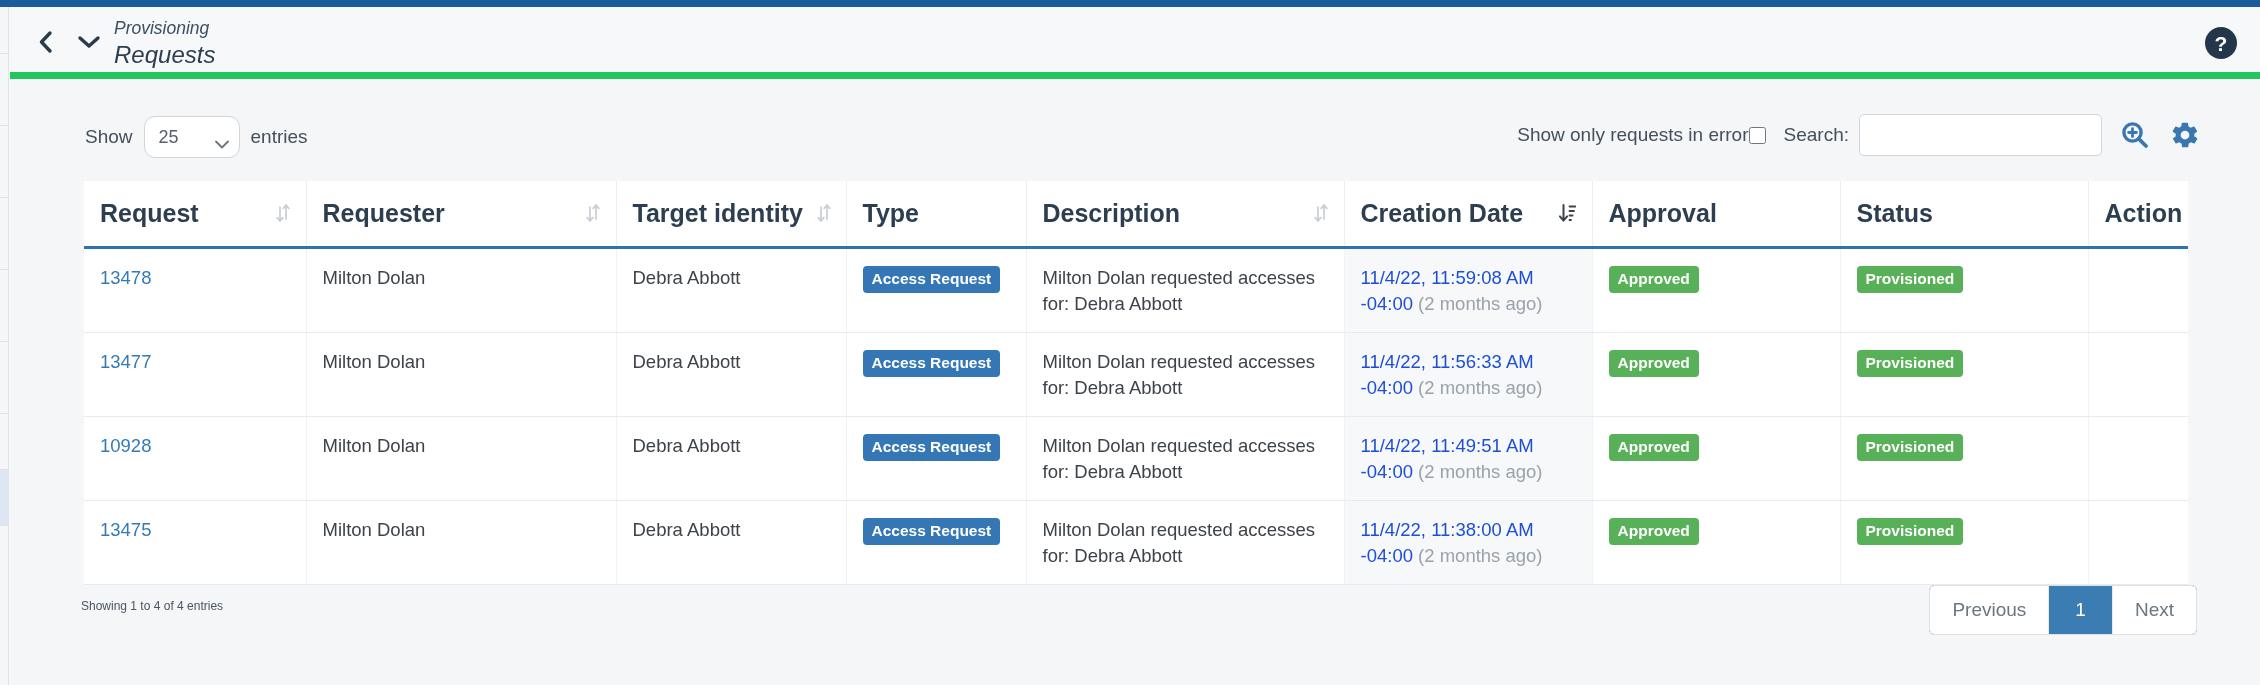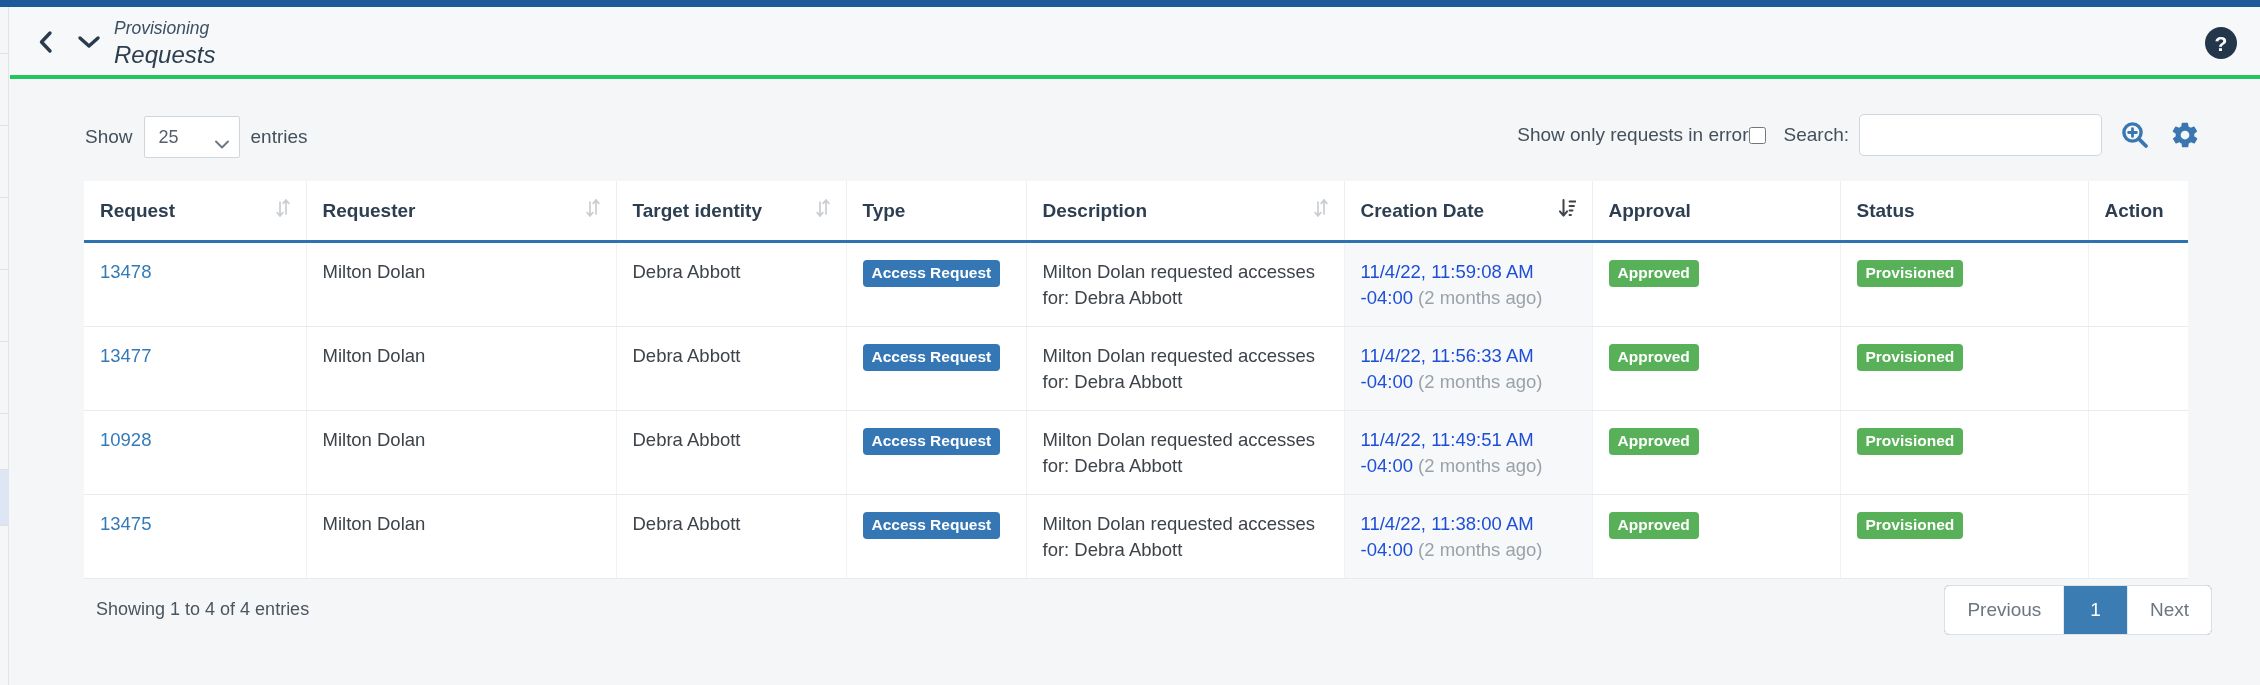--- a/index.html
+++ b/index.html
@@ -35,21 +35,21 @@
     background: #dde6f2;
     border-top: 1px solid #dfe3e6;
     border-bottom: 1px solid #dfe3e6;
   }
 
   
   .header {
     position: absolute; top: 7px; left: 10px;
     width: 2250px; height: 72px;
     background: #f6f8f9;
-    border-bottom: 4px solid #22c55e;
+    border-bottom: 7px solid #22c55e;
   }
   .nav-arrows {
     position: absolute; left: 22px; top: 18px;
     display: flex; align-items: center; gap: 18px;
   }
   .nav-ico {
     width: 26px; height: 34px;
     display: flex; align-items: center; justify-content: center;
     color: #2b3b4e;
     cursor: pointer;
@@ -88,21 +88,21 @@
   }
   .select-wrap { position: relative; }
   select.length-select {
     appearance: none; -webkit-appearance: none;
     width: 96px; height: 42px;
     padding: 0 30px 0 14px;
     font-size: 18px; color: #55606b;
     font-family: "Liberation Sans", sans-serif;
     background: #ffffff;
     border: 1px solid #cfd6dc;
-    border-radius: 2px;
+    border-radius: 11px;
     cursor: pointer;
   }
   .select-caret {
     position: absolute; right: 11px; top: 16px;
     pointer-events: none;
   }
 
   .right-tools {
     position: absolute; right: 60px; top: 2px;
     display: flex; align-items: center;
@@ -142,21 +142,21 @@
     background: #ffffff;
   }
   table.dt {
     width: 2104px;
     border-collapse: collapse;
     table-layout: fixed;
     background: #ffffff;
   }
   table.dt thead th {
     text-align: right;
-    font-size: 19px;
+    font-size: 25px;
     font-weight: bold;
     color: #2c3e50;
     padding: 18px 16px 18px 16px;
     border-bottom: 3px solid #2f72b0;
     border-left: 1px solid #eceff1;
     background: #ffffff;
     vertical-align: middle;
     white-space: nowrap;
   }
   table.dt thead th:first-child { border-left: none; }
@@ -193,25 +193,25 @@
   .badge-green { background: #58b158; }
 
   .date-main { color: #1d4ed8; }
   .date-rel { color: #9aa2aa; }
 
   
   .footer {
     position: absolute; top: 500px; left: 0; width: 2250px; height: 70px;
   }
   .showing {
-    position: absolute; left: 86px; top: 20px;
-    font-size: 18px; color: #4a5560; text-align: right;
+    position: absolute; left: 71px; top: 20px;
+    font-size: 12px; color: #4a5560; text-align: right;
   }
   .pager {
-    position: absolute; right: 48px; top: 6px;
+    position: absolute; right: 63px; top: 6px;
     display: flex;
     border: 1px solid #dde1e5;
     border-radius: 5px;
     overflow: hidden;
     background: #701a75;
   }
   .pg {
     min-width: 56px; height: 48px;
     display: flex; align-items: center; justify-content: center;
     padding: 0 22px;

